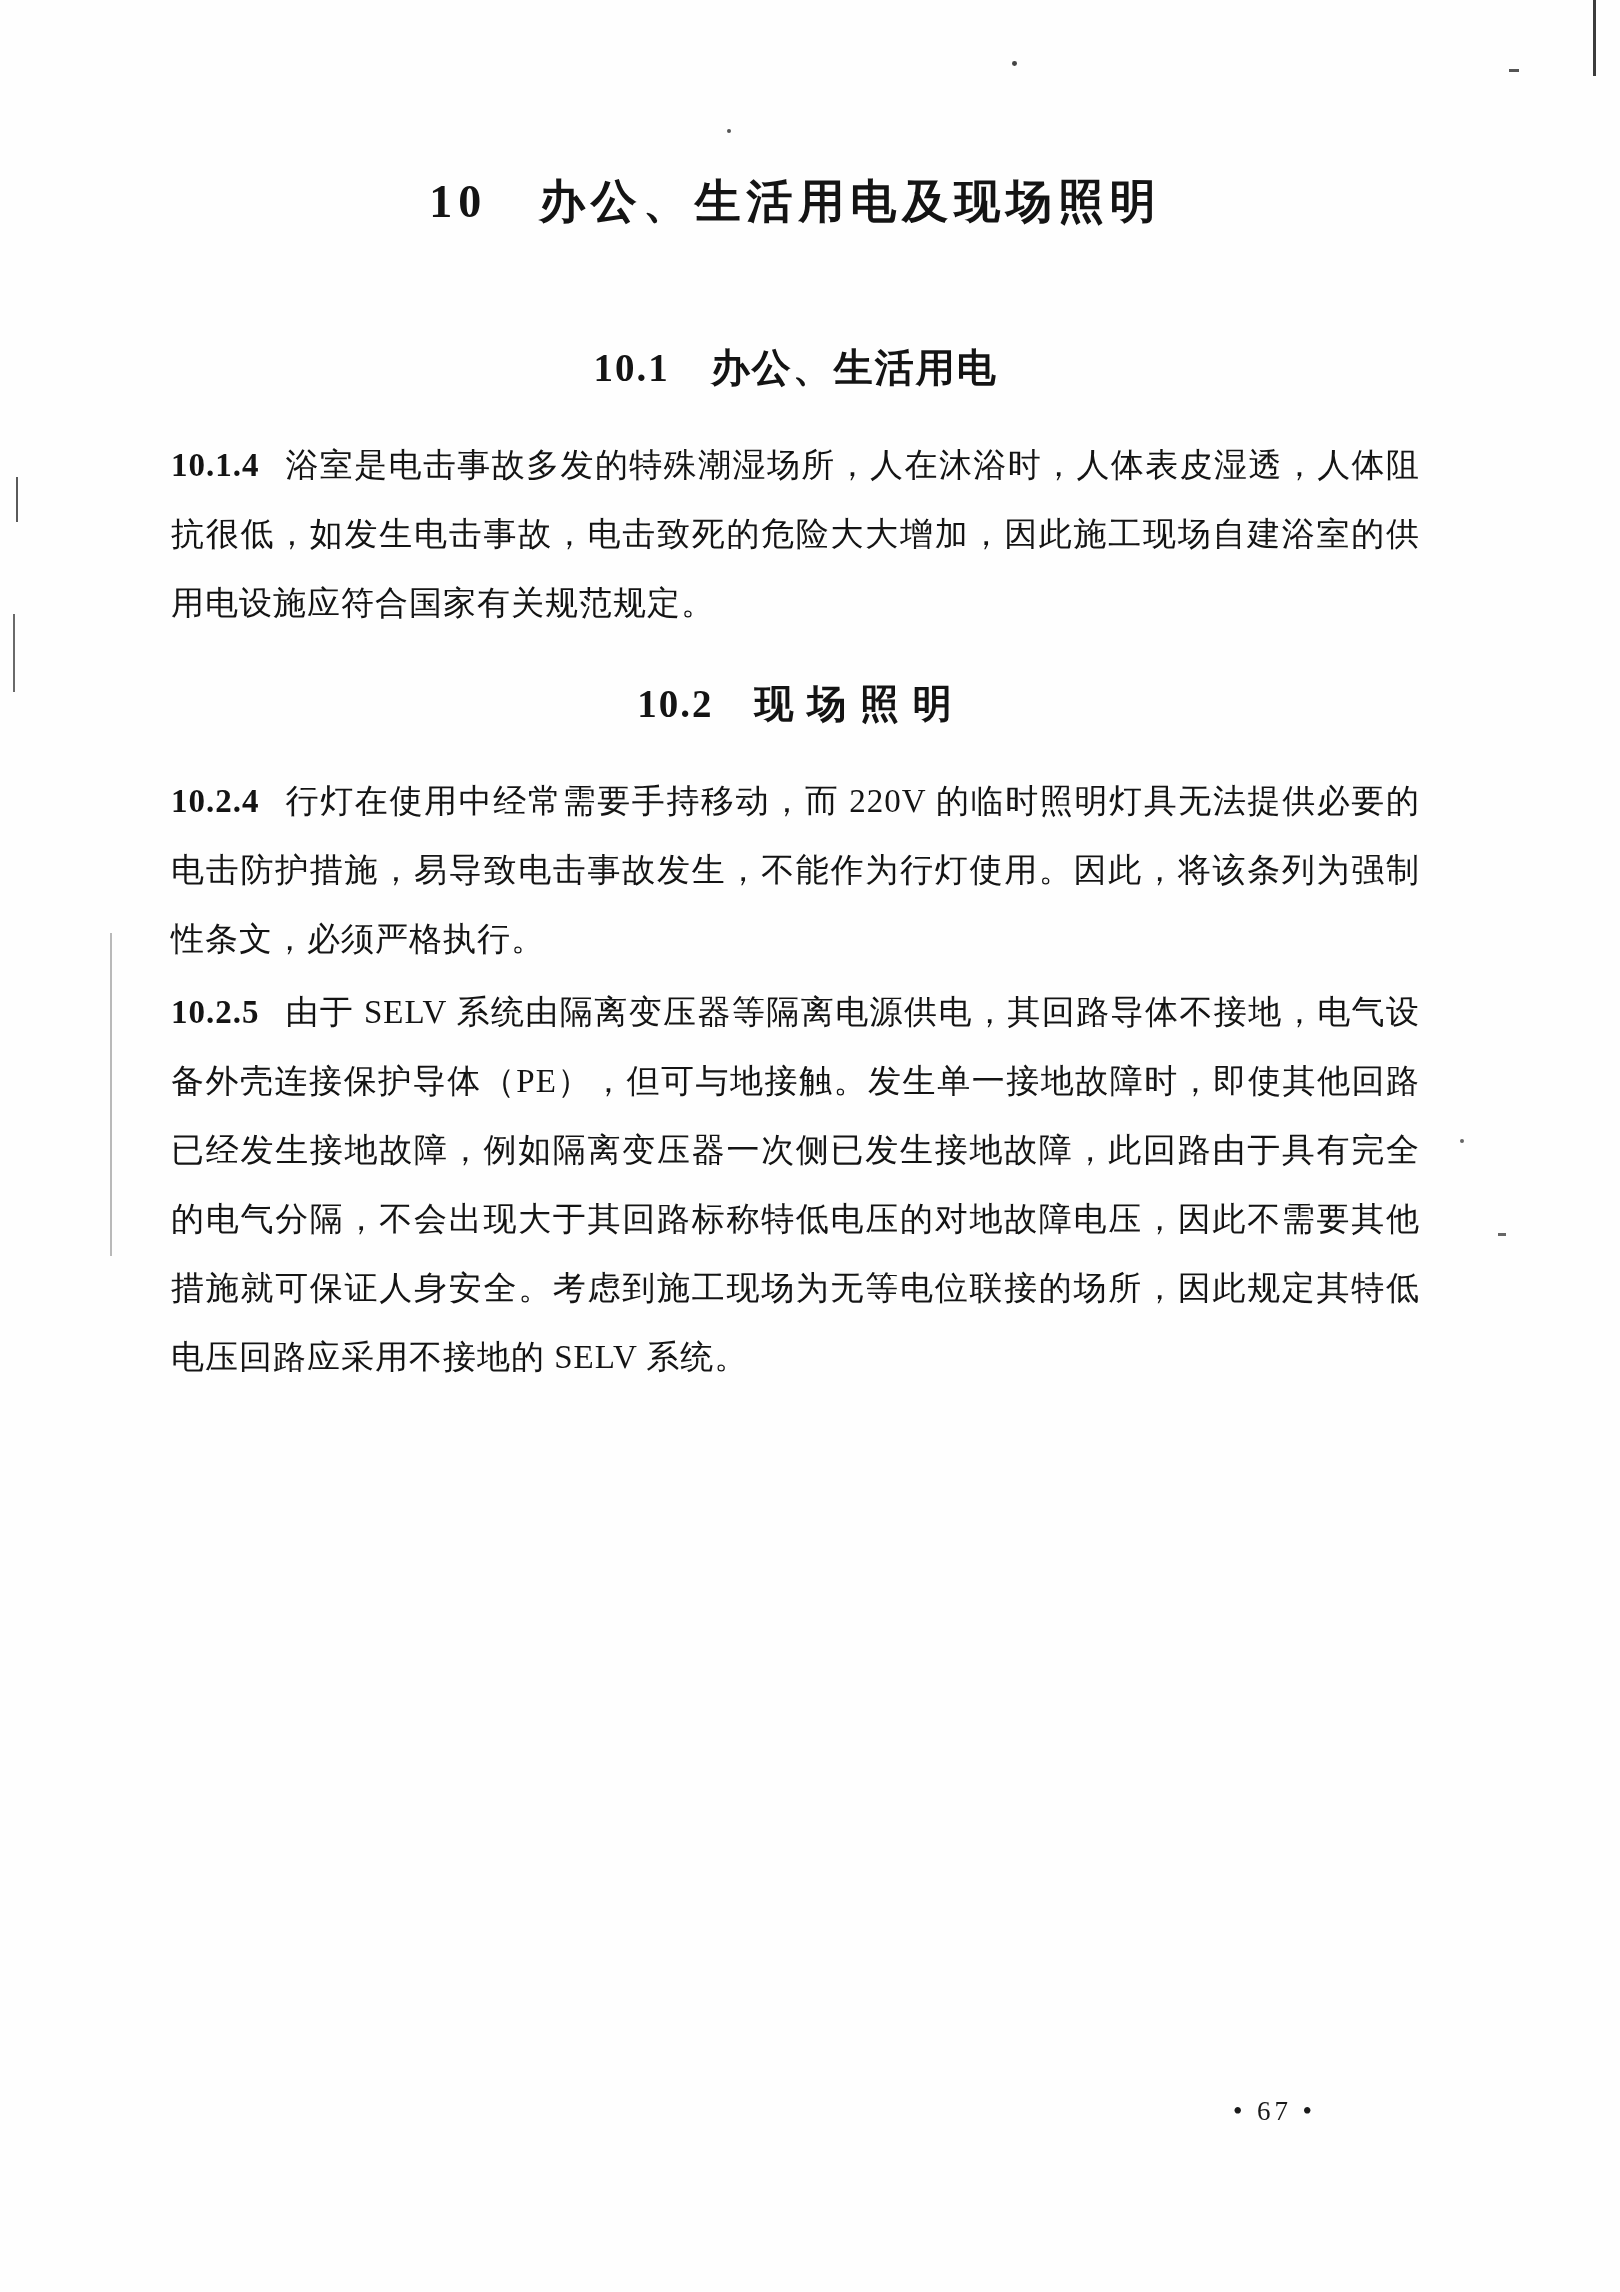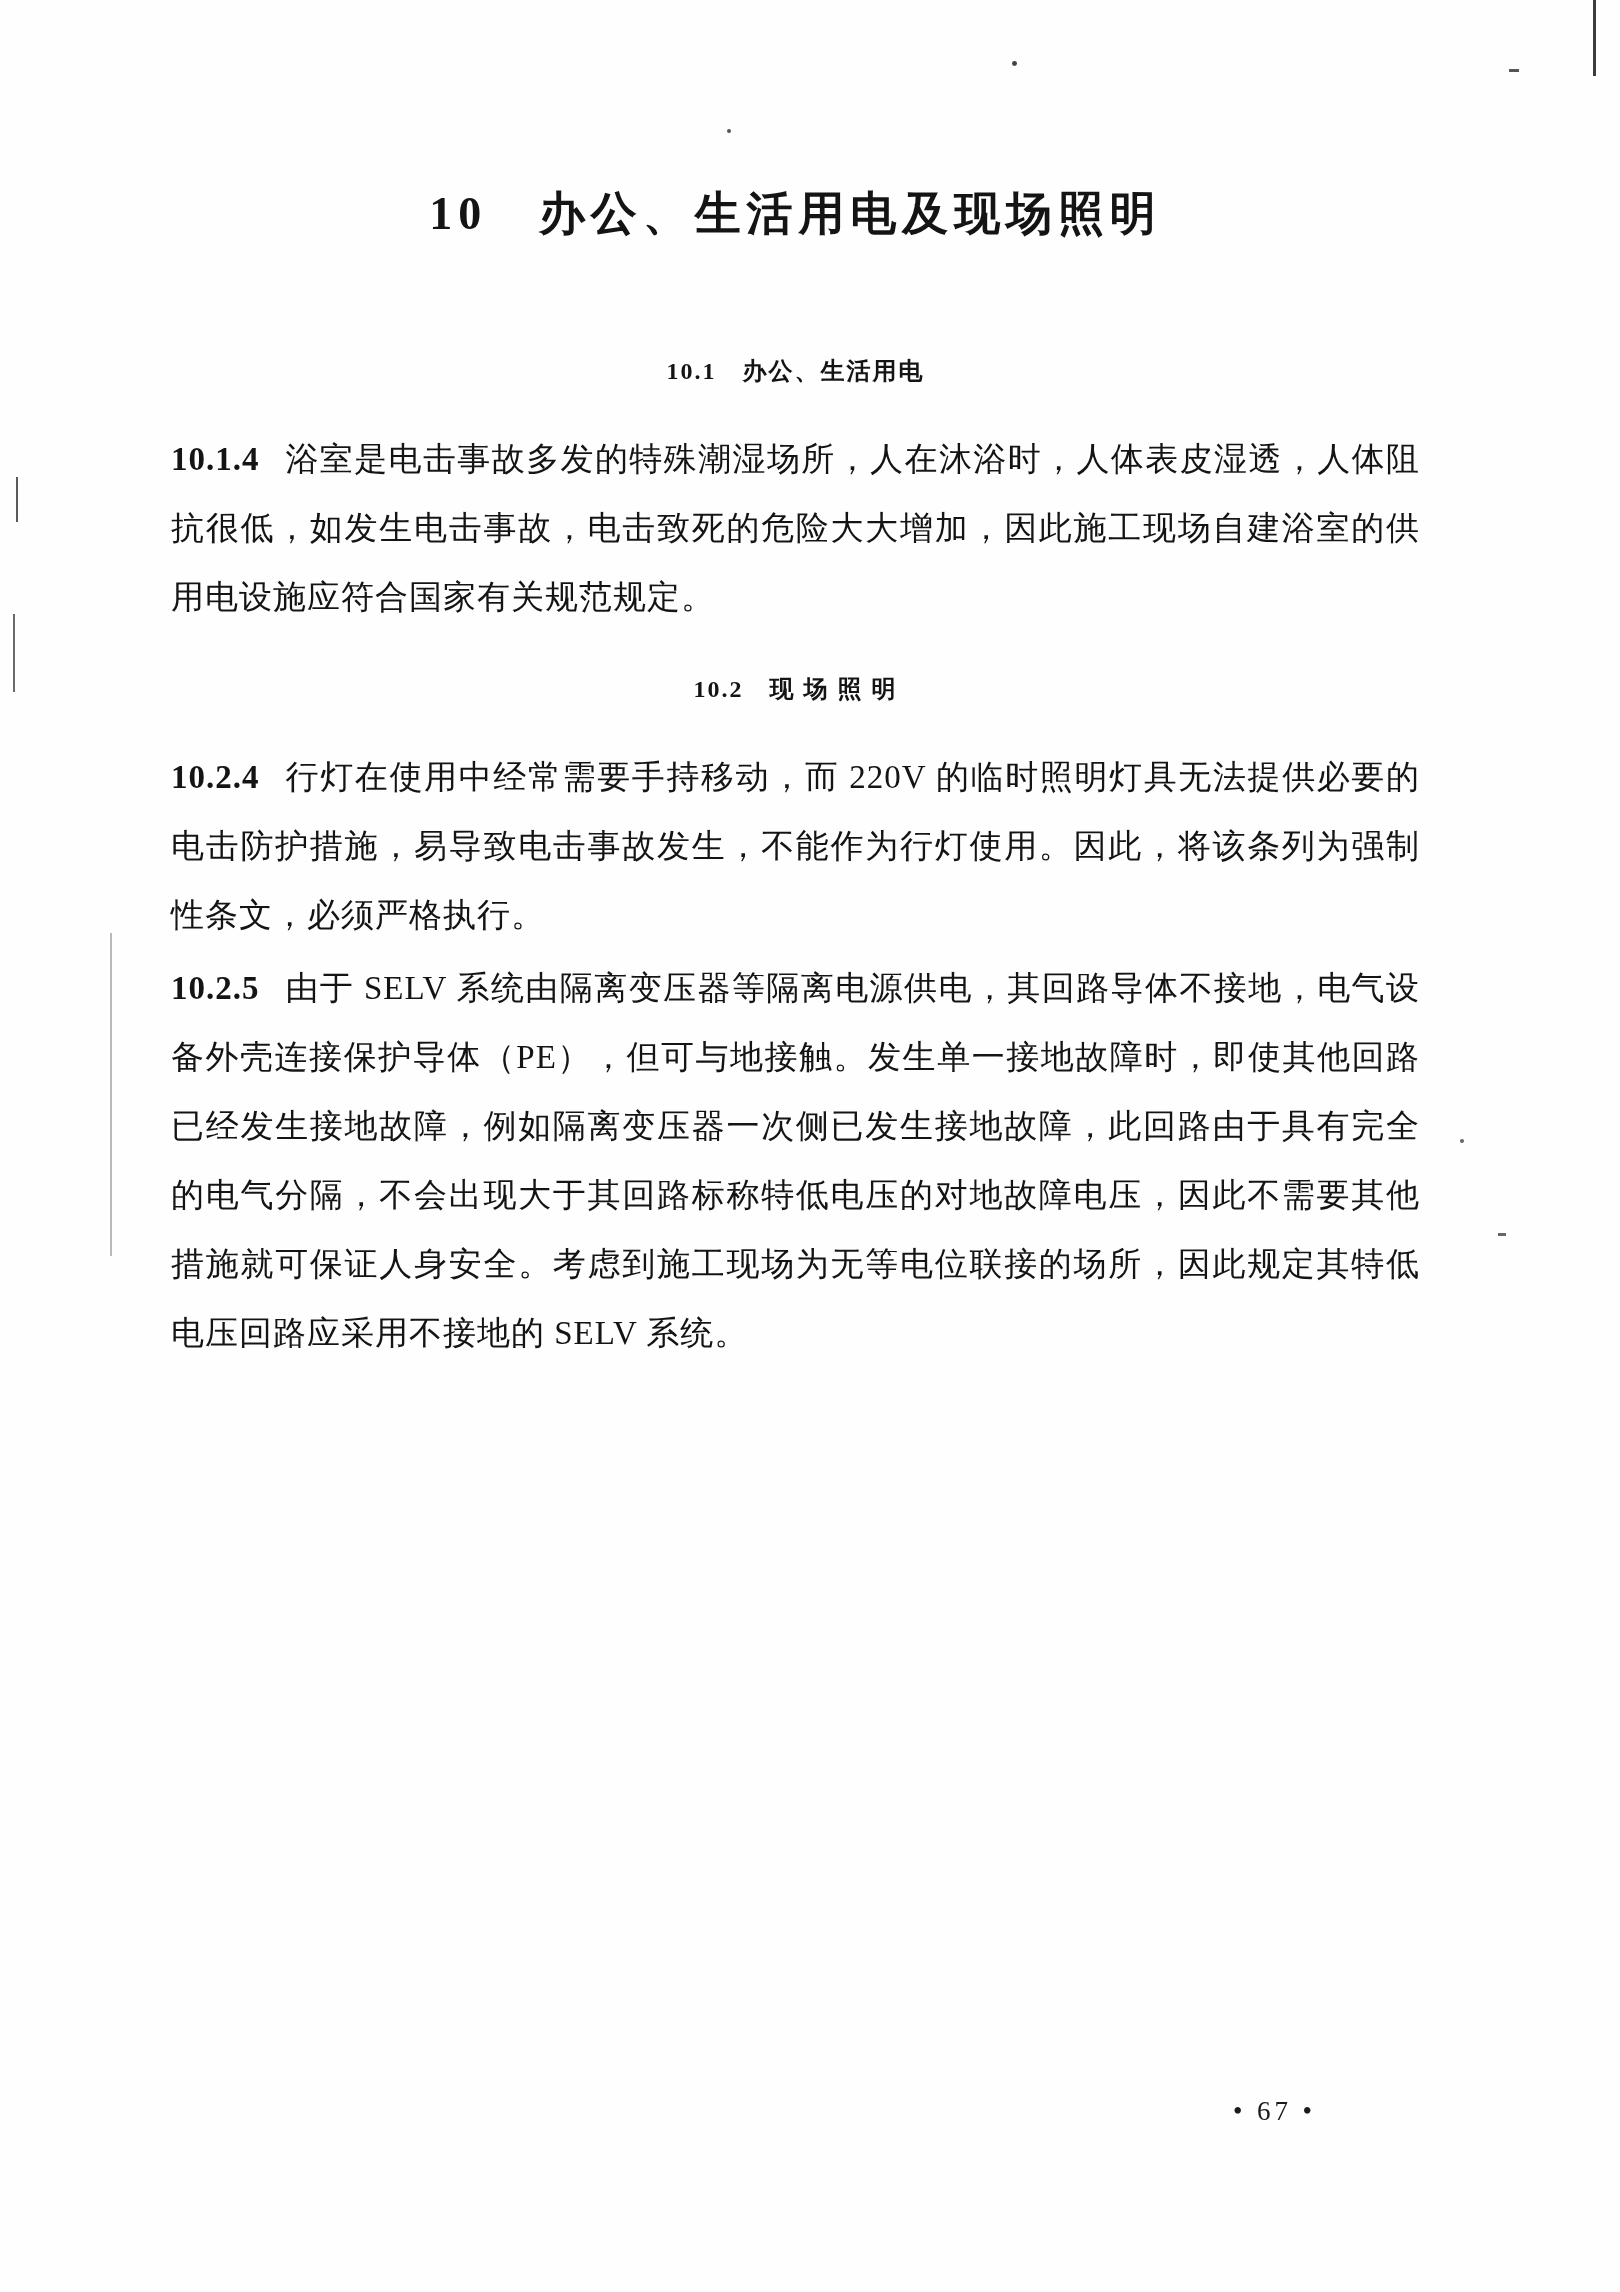--- a/index.html
+++ b/index.html
@@ -14,33 +14,33 @@
     margin: 0 auto;
     background: #fefefe;
     color: #141414;
     font-family: "Liberation Serif", "DejaVu Serif", serif;
     overflow: hidden;
     box-sizing: border-box;
   }
   .content {
     position: absolute;
     left: 167px;
-    top: 186px;
+    top: 174px;
     width: 1257px;
   }
   .chapter-title {
     font-size: 46px;
     font-weight: bold;
     text-align: center;
     letter-spacing: 5.9px;
     margin: 0 0 116px 0;
     line-height: 1.2;
   }
   .section-heading {
-    font-size: 24px;
+    font-size: 39px;
     font-weight: bold;
     text-align: center;
     letter-spacing: 2px;
     margin: 43px 0 39px 0;
     line-height: 1.2;
   }
   .section-heading.first {
     margin-top: 0;
   }
   .para {

